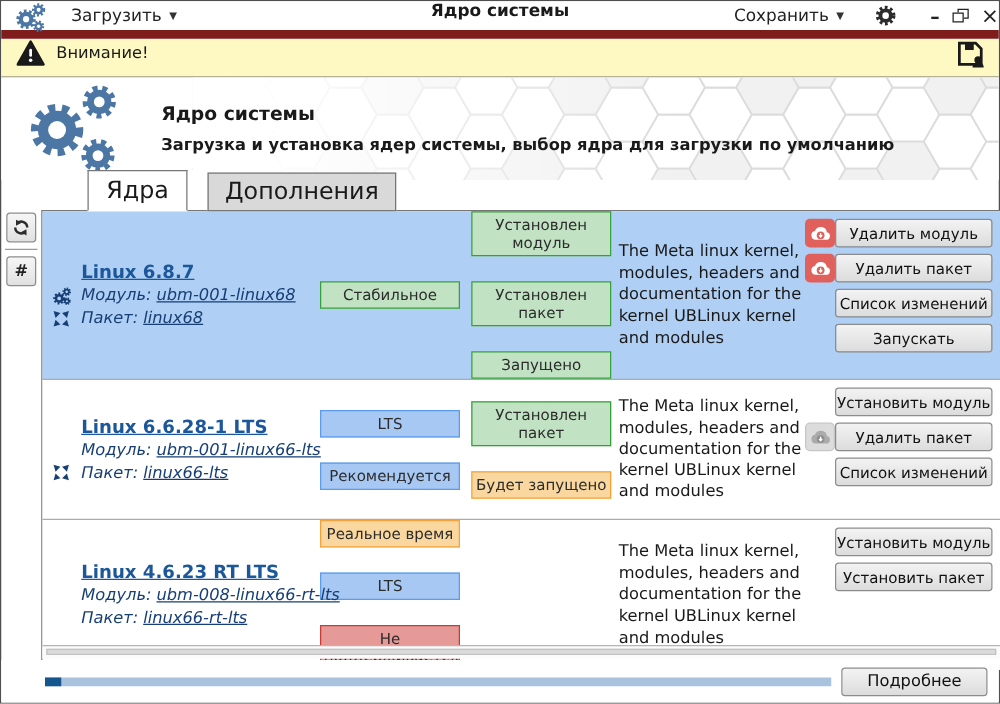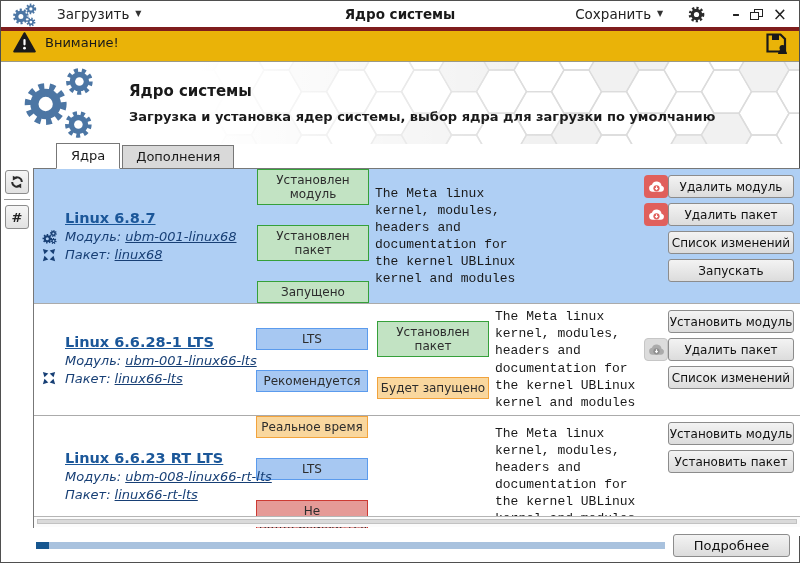--- a/index.html
+++ b/index.html
@@ -1,48 +1,48 @@
 <!DOCTYPE html>
 <html><head>
 <meta charset="utf-8">
 <style>
   * { box-sizing: border-box; margin: 0; padding: 0; }
   html,body { width:800px; height:563px; overflow:hidden; }
   body { font-family:"DejaVu Sans", sans-serif; background:#fff; color:#1a1a1a; }
   .window { width:800px; height:563px; border:1px solid #4f4f4f; display:flex; flex-direction:column; background:#fff; position:relative; }
 
   
-  .titlebar { height:30px; flex:0 0 30px; display:flex; align-items:center; padding:0 12px 0 10px; border-bottom:4px solid #7f1d1d; position:relative; background:#fff; }
+  .titlebar { height:30px; flex:0 0 30px; display:flex; padding:0 0 0 10px; border-bottom:7px solid #7f1d1d; position:relative; background:#fff; }
   .tb-center { position:absolute; left:0; right:0; text-align:center; font-size:13.5px; font-weight:600; pointer-events:none; }
   .menu-btn { display:flex; align-items:center; gap:6px; font-size:13.5px; color:#222; padding:2px 4px; cursor:default; }
   .dd-arrow { font-size:8px; color:#333; line-height:1; }
   .tb-right { margin-left:auto; display:flex; align-items:center; gap:20px; z-index:1; }
   .win-controls { display:flex; align-items:center; gap:10px; margin-left:6px; }
   .win-min { font-size:15px; font-weight:bold; line-height:10px; color:#222; }
   .max-icon { position:relative; width:13px; height:11px; }
   .max-icon .back { position:absolute; top:0; right:0; width:9px; height:8px; border:1px solid #222; }
   .max-icon .front { position:absolute; bottom:0; left:0; width:9px; height:8px; border:1px solid #222; background:#fff; }
   .win-close { font-size:17px; line-height:14px; color:#222; }
 
   
-  .warnbar { height:31px; flex:0 0 31px; background:#eab308; border-bottom:1px solid #9a9a88; display:flex; align-items:center; gap:9px; padding:0 10px 7px 12px; }
+  .warnbar { height:31px; flex:0 0 31px; background:#fef9c3; border-bottom:1px solid #9a9a88; display:flex; align-items:center; gap:9px; padding:0 10px 7px 12px; }
   .warn-text { font-size:13px; color:#1a1a1a; }
 
   
   .header { height:82px; flex:0 0 82px; position:relative; background:#fff; overflow:hidden; }
   .hex-wrap { position:absolute; top:0; right:0; width:645px; height:82px; }
   .hex-fade { position:absolute; top:0; left:0; width:60%; height:100%; background:linear-gradient(to right,#ffffff 12%, rgba(255,255,255,0)); }
   .header-content { position:relative; z-index:1; display:flex; align-items:center; height:100%; padding-left:14px; }
   .header-texts { margin-left:22px; }
   .header-title { font-size:15px; font-weight:bold; margin-bottom:9px; }
   .header-sub { font-size:13px; font-weight:700; }
 
   
   .tabbar { padding-left:55px; display:flex; align-items:flex-end; height:25px; flex:0 0 25px; position:relative; z-index:2; margin-bottom:-1px; }
-  .tab { border:1px solid #777; padding:3px 13px 4px; font-size:13px; background:#D9D9D9; margin-right:2px; cursor:default; }
+  .tab { border:1px solid #777; padding:3px 13px 4px; font-size:19px; background:#D9D9D9; margin-right:2px; cursor:default;margin-left:14px; }
   .tab.active { background:#fff; border-bottom:1px solid #fff; padding:4px 14px 5px; font-weight:400; }
 
   
   .main { flex:1; display:flex; min-height:0; padding-right:8px; }
   .side { width:32px; flex:0 0 32px; display:flex; flex-direction:column; align-items:center; padding-top:2px; }
   .tool-btn { width:24px; height:24px; border:1px solid #8c8c8c; border-radius:3px; background:linear-gradient(#F6F6F6,#E1E1E1); display:flex; align-items:center; justify-content:center; font-weight:bold; font-size:13px; color:#222; }
   .side-sep { width:26px; height:1px; background:#9a9a9a; margin:5px 0; }
 
   .container { flex:1; border:1px solid #777; background:#fff; display:flex; min-height:0; }
   .list-col { flex:1; display:flex; flex-direction:column; min-width:0; }
@@ -62,21 +62,21 @@
   .k-meta .val { text-decoration:underline; margin-left:4px; }
 
   .k-badges { width:120px; flex:0 0 120px; display:flex; flex-direction:column; justify-content:center; align-items:center; gap:20px; }
   .k-badges.c2 { width:122px; flex:0 0 122px; }
   .badge { width:112px; text-align:center; font-size:12px; padding:3px 2px; border:1.5px solid; color:#2c2c2c; background:#eee; }
   .badge.green { background:#C2E3C3; border-color:#35A03A; }
   .badge.blue { background:#A7C8F2; border-color:#5B9BED; }
   .badge.orange { background:#F9D79E; border-color:#F2A33C; }
   .badge.red { background:#E59A97; border-color:#CC3A33; }
 
-  .k-desc { width:150px; flex:0 0 150px; display:flex; align-items:center; font-size:13px; line-height:1.32; color:#1a1a1a; padding:2px 1px;font-family:Liberation Mono, monospace; }
+  .k-desc { width:150px; flex:0 0 150px; display:flex; align-items:center; font-size:13px; line-height:1.32; color:#1a1a1a; padding:2px 1px; }
 
   .k-actions { flex:1; display:flex; flex-direction:column; align-items:flex-end; gap:5px; padding:6px 6px 0 0; }
   .action-row { display:flex; align-items:flex-start; gap:0; }
   .btn { width:126px; height:23px; background:linear-gradient(#F3F3F3,#DCDCDC); border:1px solid #8c8c8c; border-radius:3px; font-size:12px; color:#111; display:flex; align-items:center; justify-content:center; font-family:"DejaVu Sans",sans-serif; }
   .icon-btn { width:24px; height:23px; border-radius:4px; display:flex; align-items:center; justify-content:center; }
   .icon-btn.red { background:#E0605C; }
   .icon-btn.gray { background:#DCDCDC; border:1px solid #c6c6c6; }
 
   .hscroll { flex:0 0 11px; border-top:1px solid #b5b5b5; background:#FBFBFB; padding:2px 3px; }
   .hscroll .hthumb { height:5px; background:#DADADA; border:1px solid #c2c2c2; width:100%; }
@@ -305,20 +305,23 @@
                   <svg width="14" height="14" viewBox="0 0 16 16">
                     <polygon points="1,1 7.2,2.8 2.8,7.2" fill="#173F75"></polygon>
                     <polygon points="15,1 13.2,7.2 8.8,2.8" fill="#173F75"></polygon>
                     <polygon points="1,15 2.8,8.8 7.2,13.2" fill="#173F75"></polygon>
                     <polygon points="15,15 8.8,13.2 13.2,8.8" fill="#173F75"></polygon>
                   </svg>
                 </span>
                 <span class="k-meta"><span>Пакет:</span><a class="val">linux68</a></span>
               </div>
             </div>
+            <div class="k-badges c1">
+              <span class="badge green">Стабильное</span>
+            </div>
             <div class="k-badges c2">
               <span class="badge green">Установлен модуль</span>
               <span class="badge green">Установлен пакет</span>
               <span class="badge green">Запущено</span>
             </div>
             <div class="k-desc">The Meta linux kernel, modules, headers and documentation for the kernel UBLinux kernel and modules</div>
             <div class="k-actions">
               <div class="action-row">
                 <span class="icon-btn red">
                   <svg width="17" height="13" viewBox="0 0 24 18">
@@ -393,21 +396,21 @@
               </div>
               <div class="action-row">
                   <button class="btn">Список изменений</button>
                 </div>
             </div>
           </div>
 
           <div class="krow r3">
             <div class="k-info">
               <div class="k-line">
-                  <a class="k-name">Linux 6.6.23 RT LTS</a>
+                  <a class="k-name">Linux 4.6.23 RT LTS</a>
                 </div>
               <div class="k-line">
                 <span class="k-meta"><span>Модуль:</span><a class="val">ubm-008-linux66-rt-lts</a></span>
               </div>
               <div class="k-line">
                 <span class="k-meta"><span>Пакет:</span><a class="val">linux66-rt-lts</a></span>
               </div>
             </div>
             <div class="k-badges c1">
               <span class="badge orange">Реальное время</span>

